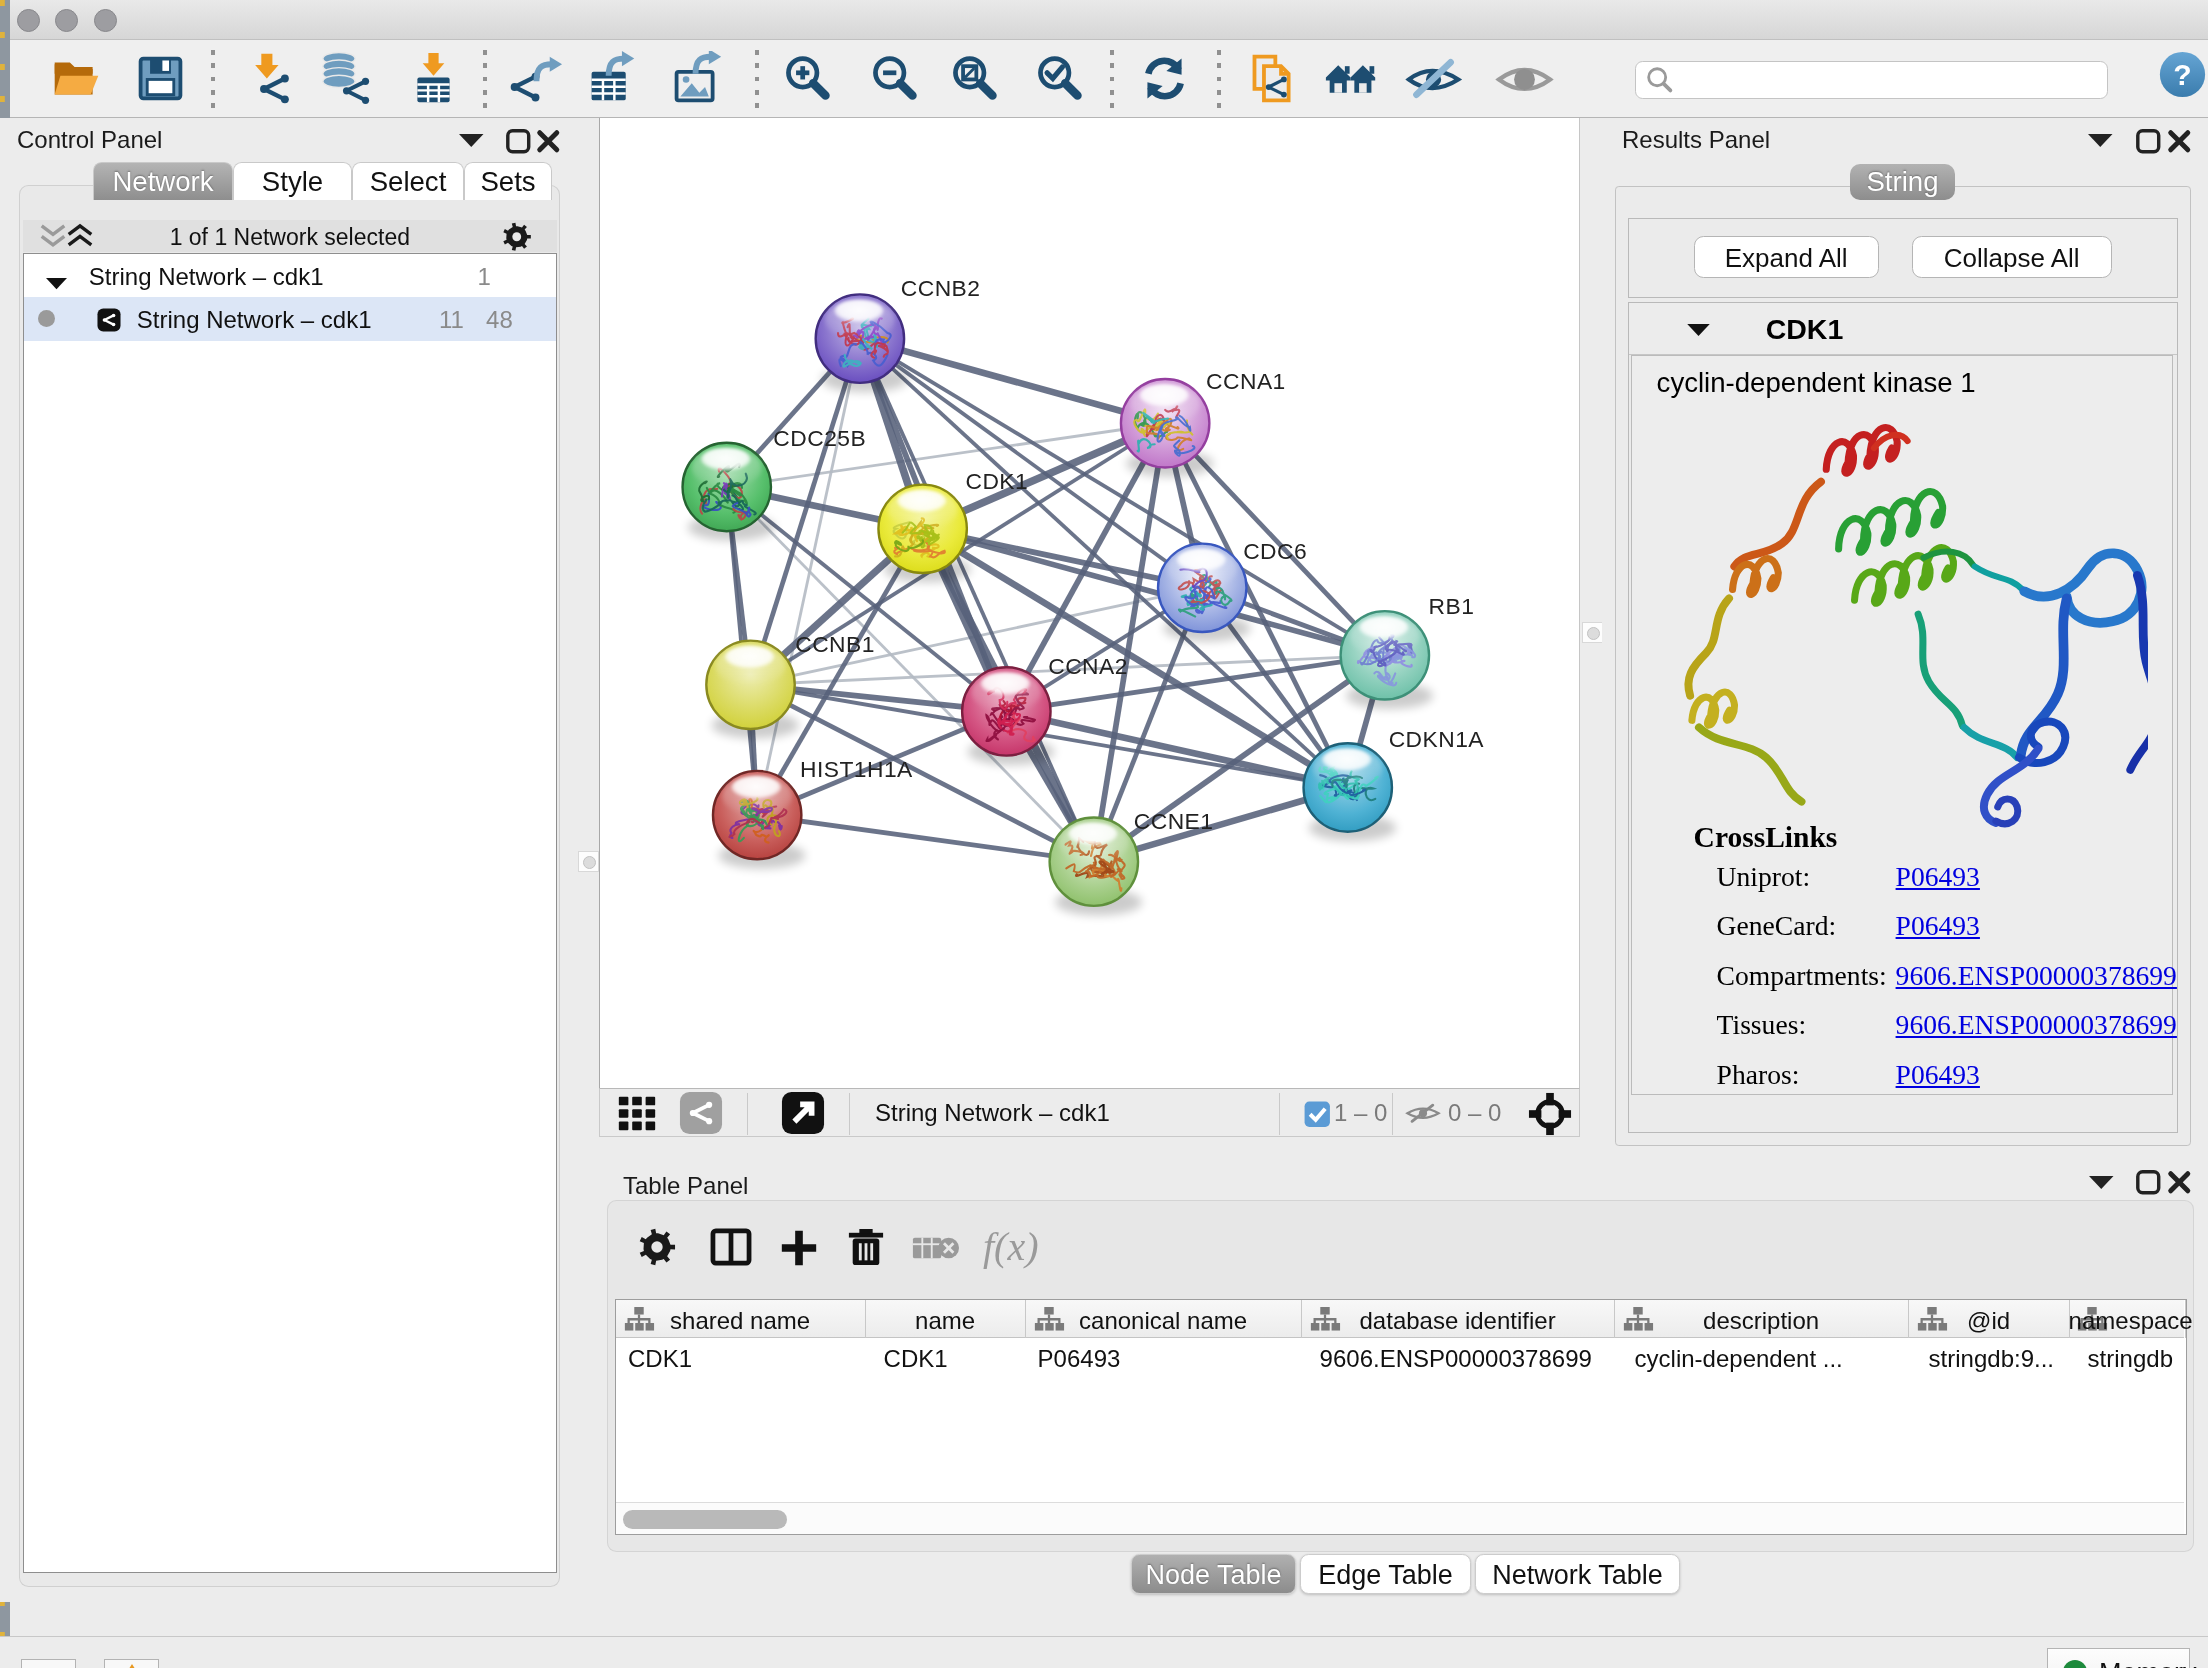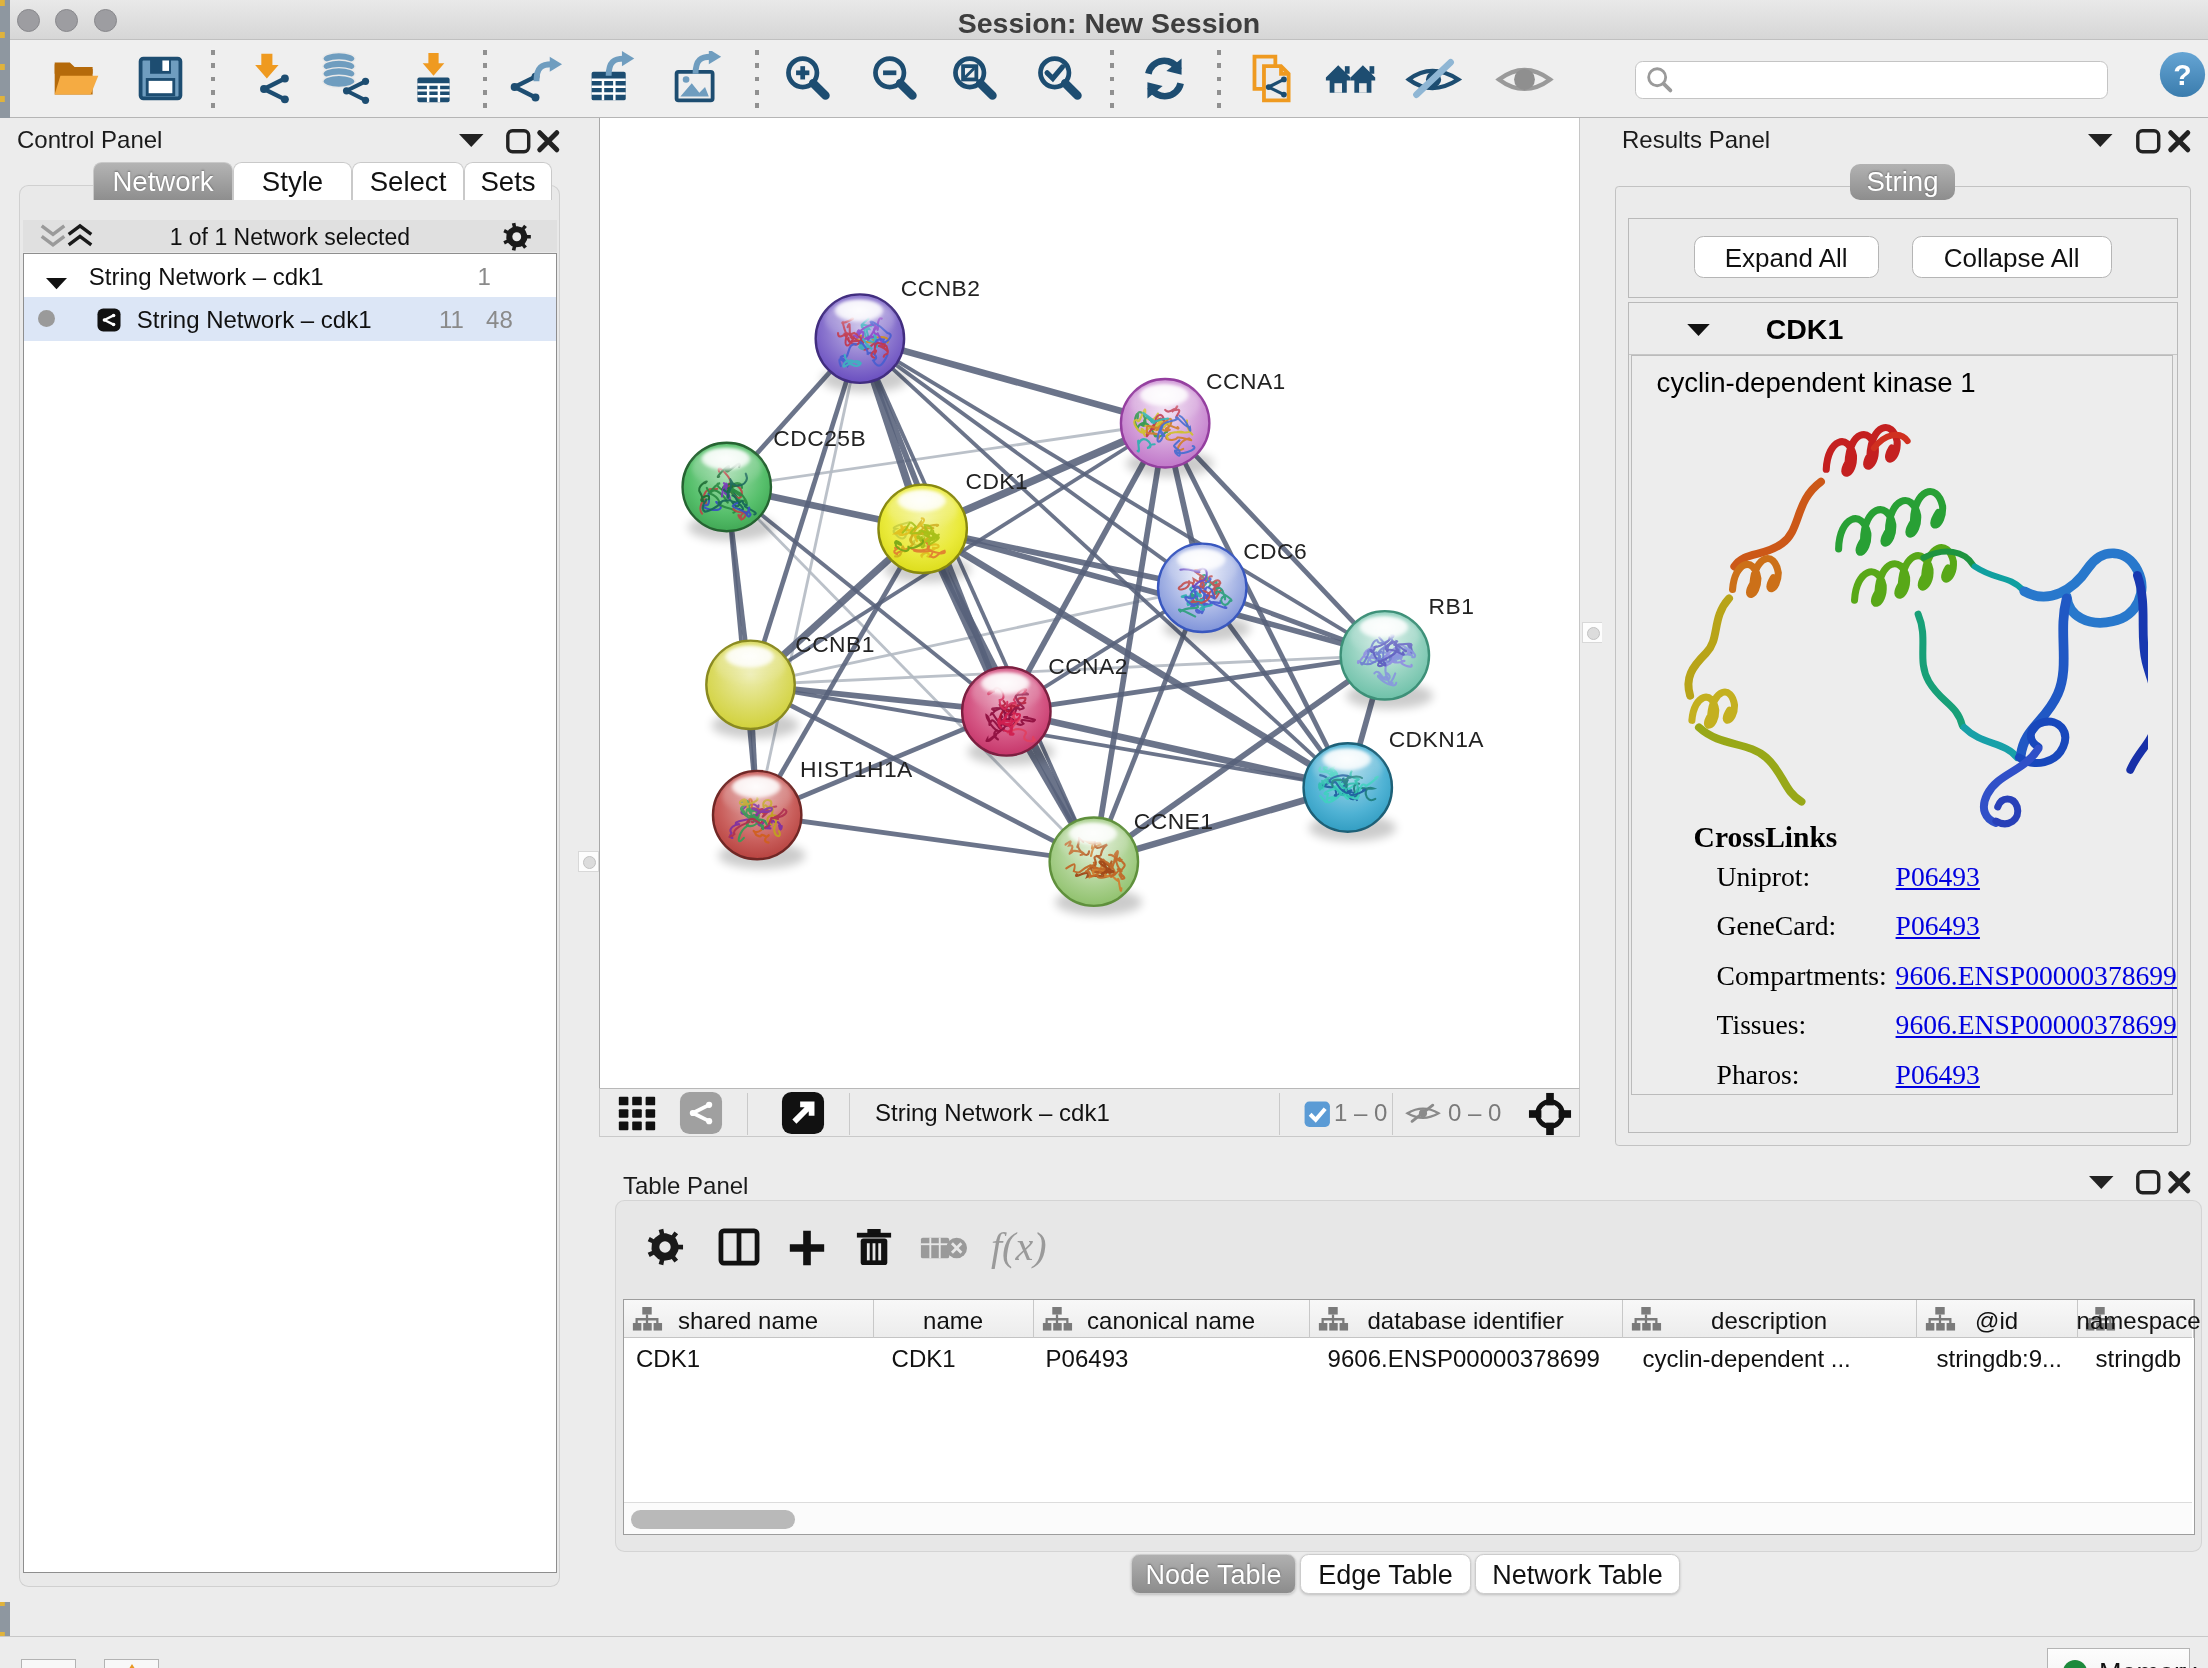--- a/index.html
+++ b/index.html
@@ -45,21 +45,21 @@
 #rsect { position:absolute; left:11.4px; top:115px; width:550px; height:831px; border:1.9px solid #b9b9b9; }
 #rsecthead { position:absolute; left:0; top:0; width:100%; height:52px; background:#ececec; border-bottom:1.9px solid #c6c6c6; }
 #rcontent { position:absolute; left:1.9px; top:52px; width:542px; height:740px; background:#ededed; border:1px solid #bbb; font-size:27.6px; }
 .serif { font-family:"Liberation Serif",serif;margin-left:24px; }
 .xl { position:absolute; font-size:27.6px; }
 .xl a { color:#0000e0; text-decoration:underline; }
 
 
 #tpanel { left:599px; top:1151px; width:1609px; height:451px; background:#ececec; }
 #tpanel .phead { position:absolute; left:24px; top:21px; font-size:24px; color:#1a1a1a; }
-#tbox { position:absolute; left:16px; top:49px; width:1587px; height:352px; background:#e7e7e7; border-radius:9.5px; box-shadow:0 0 0 1px #d4d4d4 inset; }
+#tbox { position:absolute; left:8px; top:49px; width:1587px; height:352px; background:#e7e7e7; border-radius:9.5px; box-shadow:0 0 0 1px #d4d4d4 inset; }
 #ttool { position:absolute; left:19px; top:13.3px; width:951px; height:72px; }
 #ttable { position:absolute; left:7.6px; top:99px; width:1572px; height:236px; background:#fff; border:1.9px solid #9d9d9d; }
 #thead { position:absolute; left:0; top:0; width:1568px; height:38px; background:linear-gradient(#f8f8f8,#ececec); border-bottom:1.9px solid #c4c4c4; }
 .th { position:absolute; top:0; height:38px; border-right:1.9px solid #c8c8c8; }
 .thic { position:absolute; left:7.6px; top:4.8px; }
 .thl { position:absolute; left:0; right:0; text-align:center; top:6.7px; font-size:24px; color:#111; }
 #trow { position:absolute; left:0; top:38px; width:1568px; height:40px; font-size:24px; color:#111; }
 #trow span { top:6.7px; }
 #tscroll { position:absolute; left:0px; bottom:0px; width:1568px; height:32px; background:#fbfbfb; border-top:1px solid #dcdcdc; }
 #tscroll .pill { position:absolute; left:7.6px; top:6.7px; width:164px; height:19px; border-radius:9.5px; background:#b9b9b9; }
@@ -72,21 +72,20 @@
 .sbtn { position:absolute; top:22px; width:55px; height:38px; background:#f8f8f8; border:1.9px solid #b3b3b3; display:flex; align-items:center; justify-content:center; }
 #membtn { position:absolute; left:2047px; top:11.4px; width:143px; height:48px; background:linear-gradient(#fdfdfd,#f0f0f0); border:1.9px solid #b4b4b4; font-size:27px; color:#111; }
 </style></head>
 <body>
 <div class="abs" id="leftsliver"></div>
 <div class="abs" id="win">
   <div class="abs" id="titlebar">
       <div class="tl" style="left:7.6px"></div>
       <div class="tl" style="left:45px"></div>
       <div class="tl" style="left:84px"></div>
-      <div id="title">Session: New Session</div>
     </div>
   <div class="abs" id="toolbar">
       <div class="ticon" style="left:39px"><svg width="55" height="55" viewBox="0 0 58 58" style="">
           <path d="M6 12 L22 12 L27 17 L46 17 L46 24 L6 24 Z" fill="#b56a0a"></path>
           <path d="M6 46 L6 14 L20 14 L25 19 L46 19 L46 46 Z" fill="#b56a0a"></path>
           <path d="M12 26 L52 26 L44 46 L6 46 Z" fill="#f5ab42"></path>
         </svg></div>
       <div class="ticon" style="left:123px"><svg width="55" height="55" viewBox="0 0 58 58" style="">
           <rect x="8" y="8" width="42" height="42" rx="3" fill="#6f9dbf" stroke="#1d4d71" stroke-width="4"></rect>
           <rect x="18" y="8" width="22" height="16" fill="#1d4d71"></rect>

